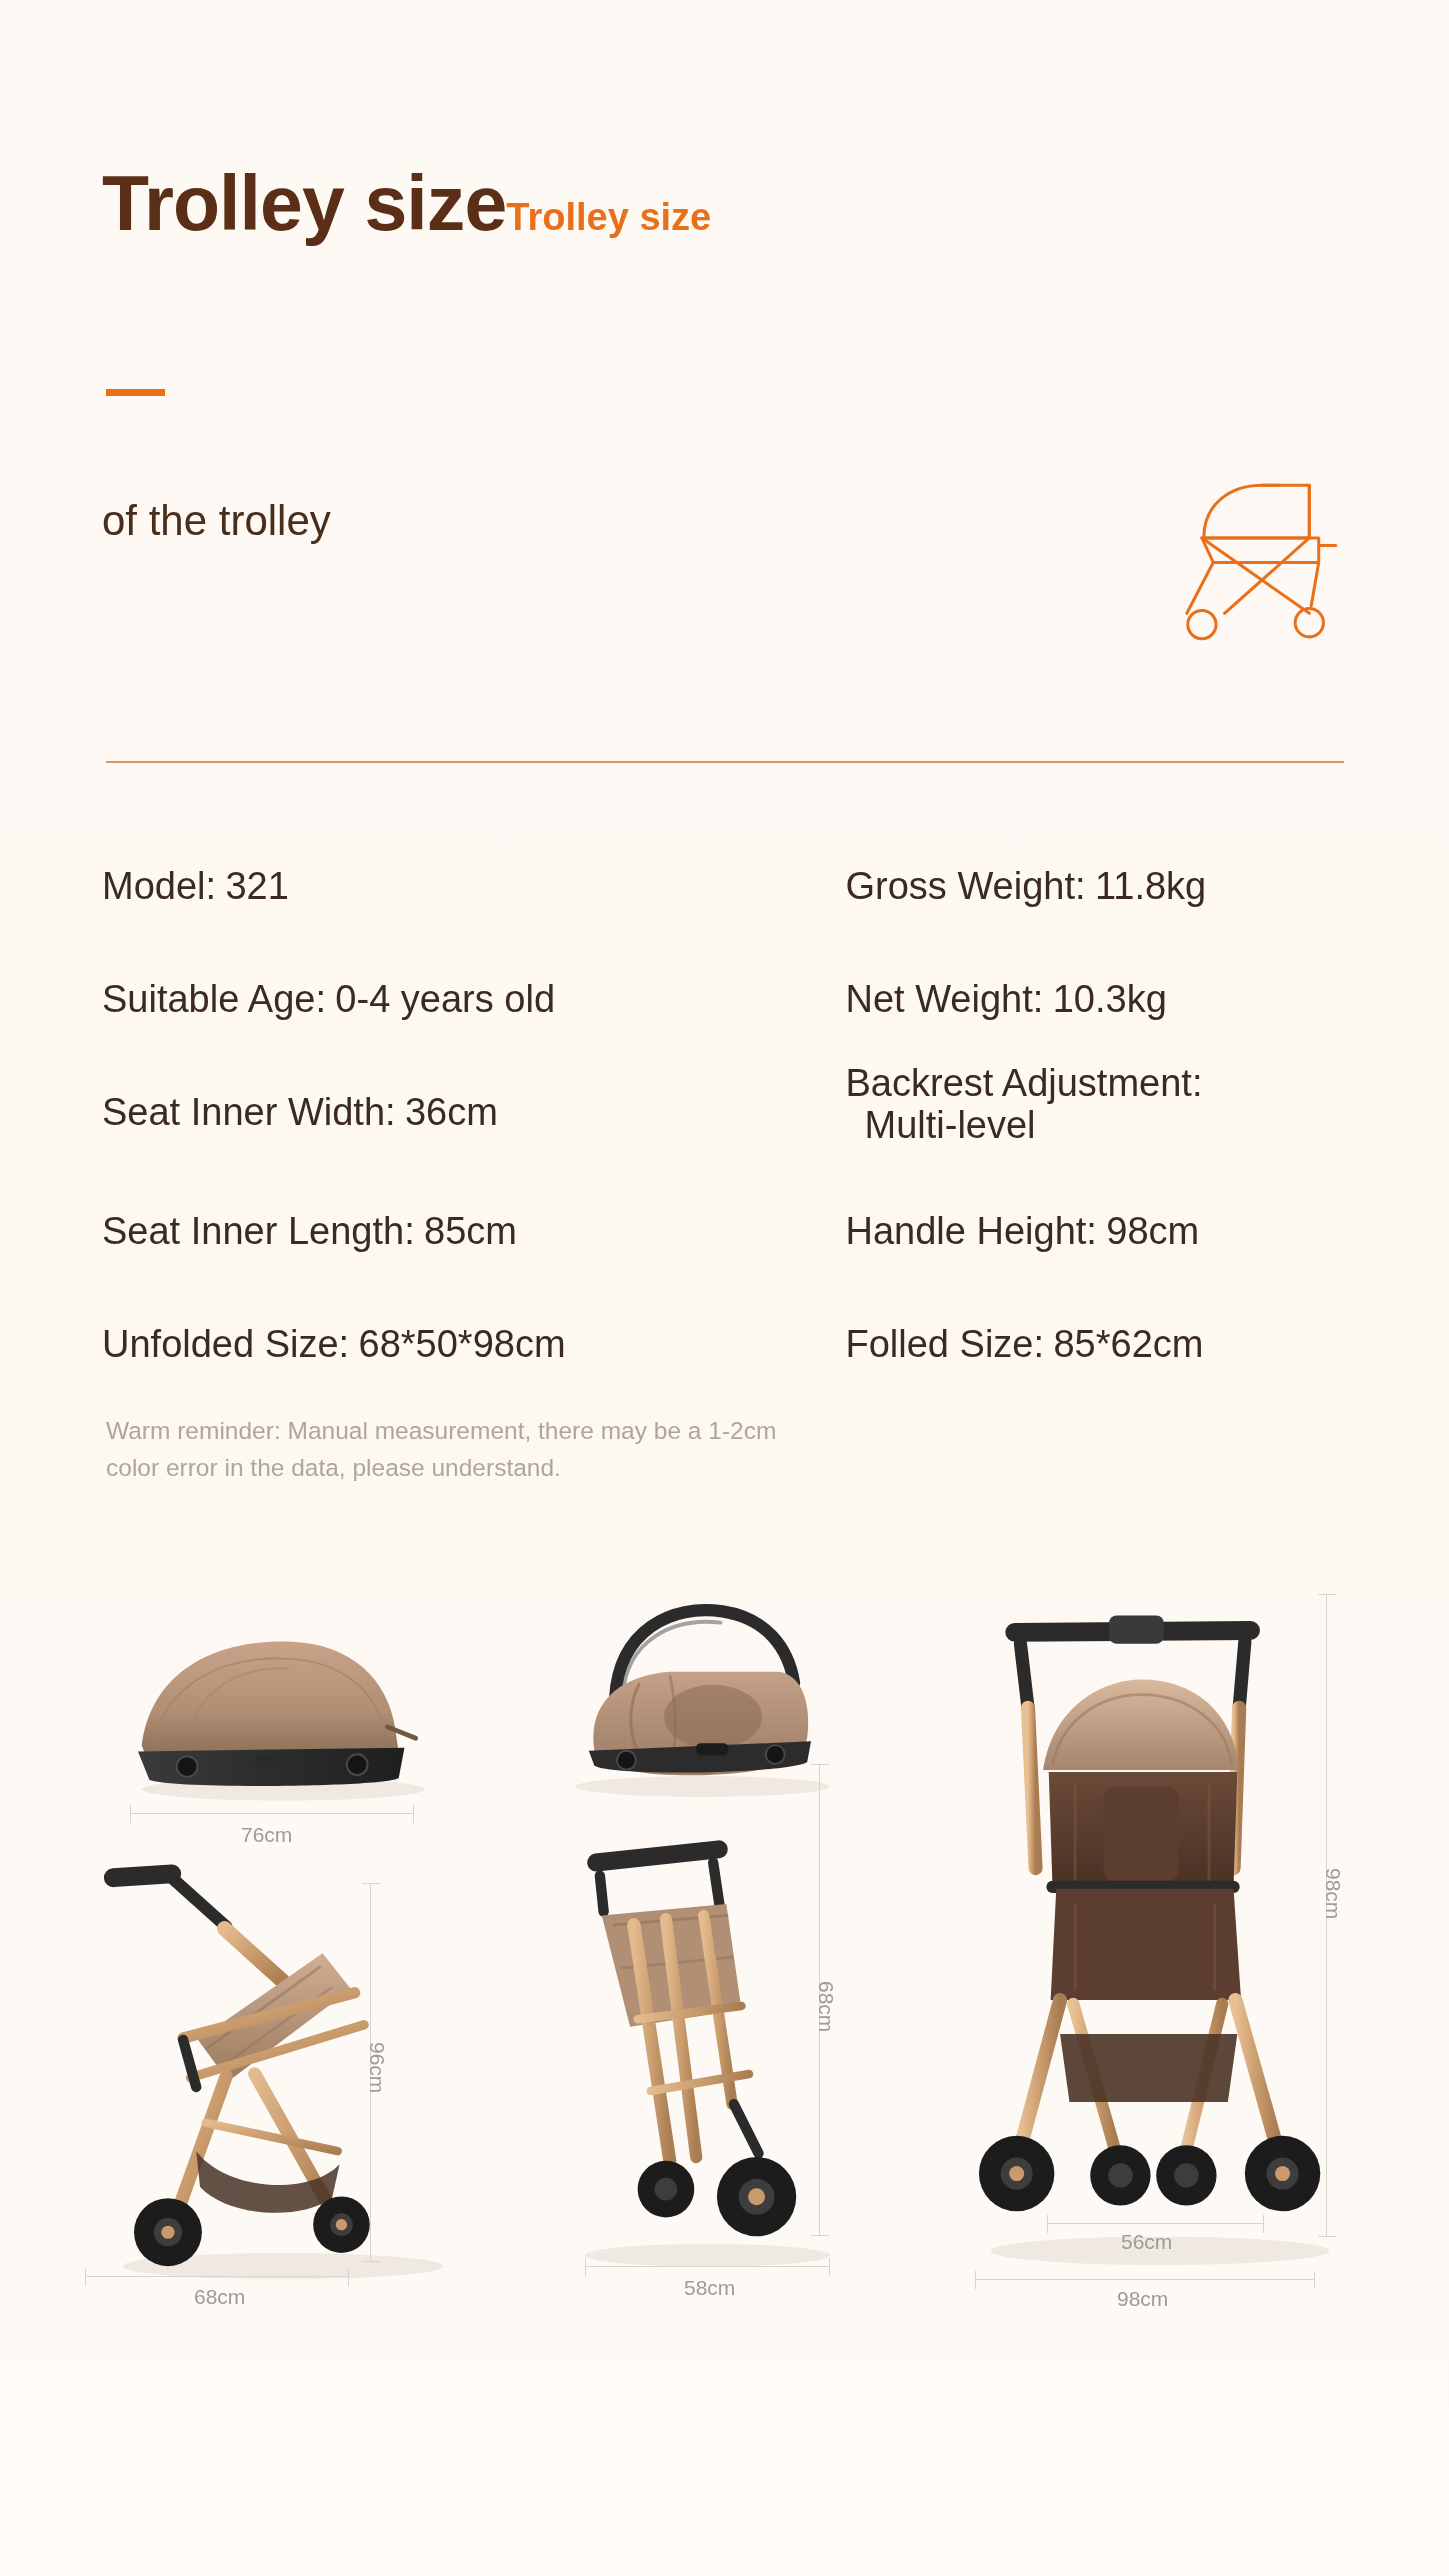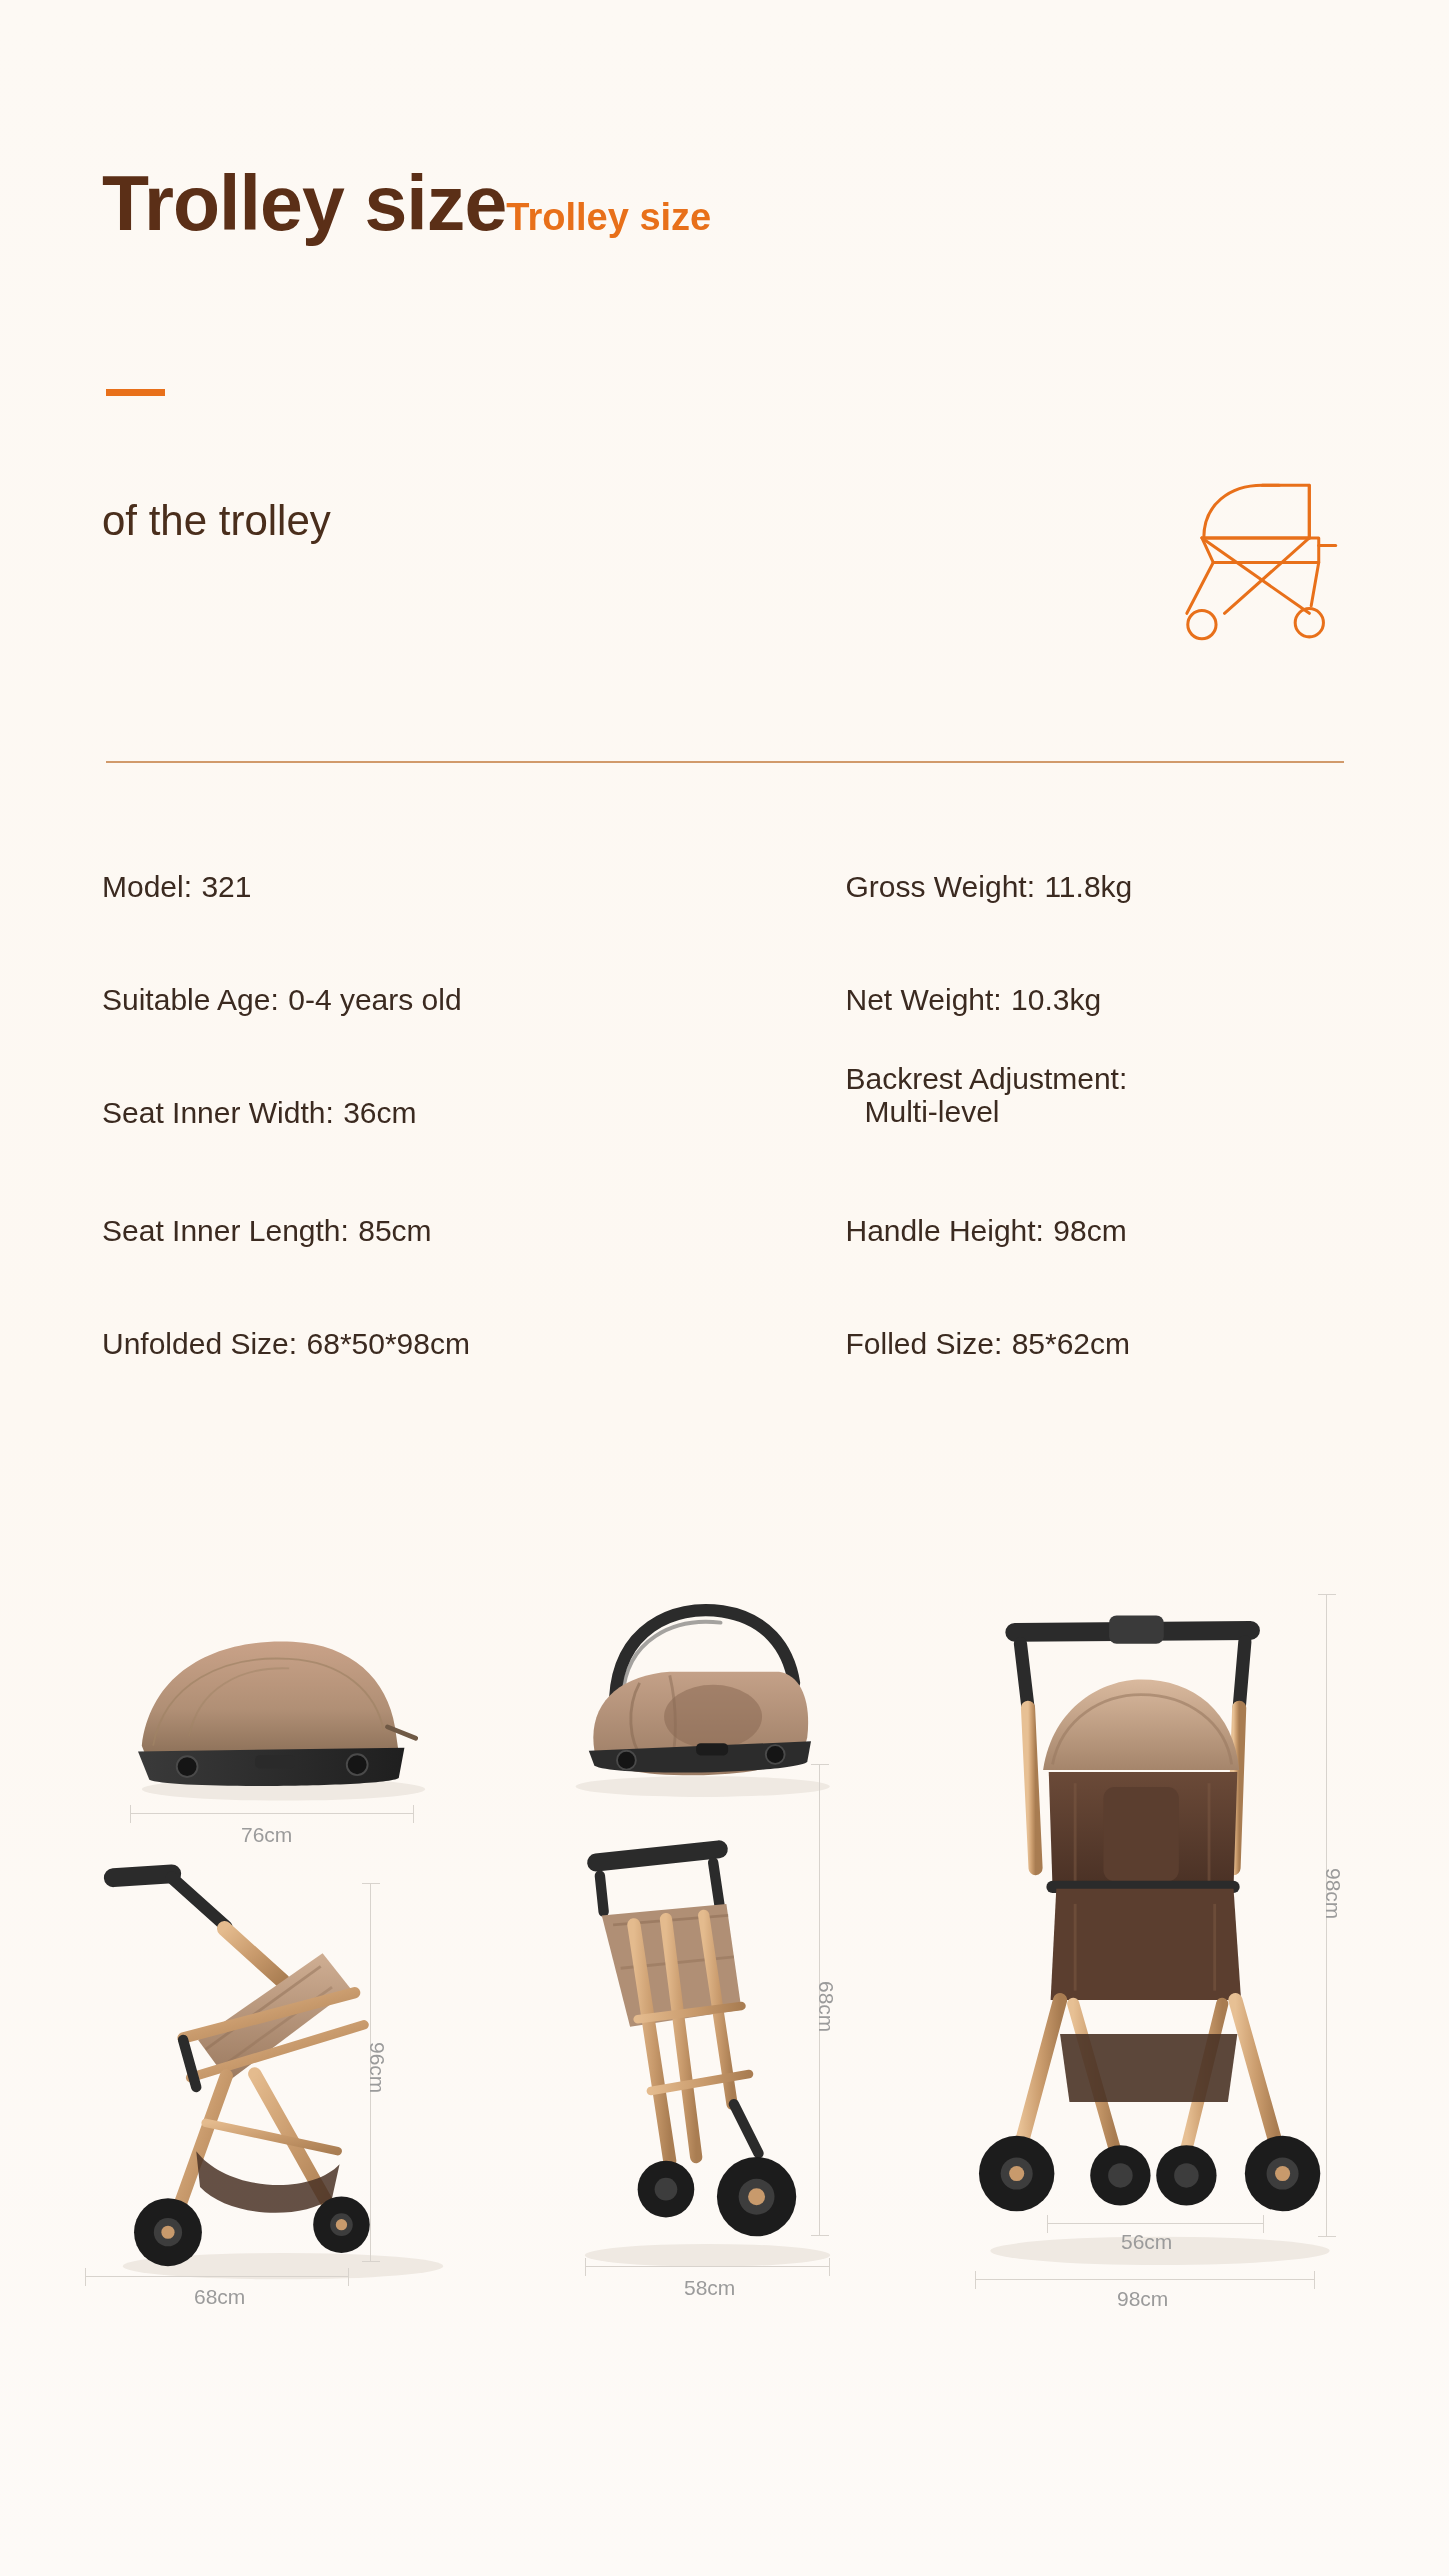--- a/index.html
+++ b/index.html
@@ -88,21 +88,21 @@
   .specs {
     position: absolute;
     left: 102px;
     top: 830px;
     width: 1255px;
     display: grid;
     grid-template-columns: 736px 519px;
     row-gap: 0px;
   }
   .spec-cell {
-    font-size: 30px;
+    font-size: 38px;
     color: #3b2a20;
     height: 113px;
     display: flex;
     align-items: center;
     white-space: nowrap;
   }
   .spec-cell .k { margin-right: 9.4px; }
   .spec-cell.col2 { padding-left: 7.5px; }
   .spec-cell.stacked {
     display: block;
@@ -253,20 +253,24 @@
     <div class="spec-cell">
       <span class="k">Unfolded Size:</span>
       <span class="v">68*50*98cm</span>
     </div>
     <div class="spec-cell col2">
       <span class="k">Folled Size:</span>
       <span class="v">85*62cm</span>
     </div>
   </div>
 
+  <div class="reminder">
+    <div>Warm reminder: Manual measurement, there may be a 1-2cm</div>
+    <div>color error in the data, please understand.</div>
+  </div>
 
   <div class="photos">
 
     <div class="ph" style="left:104px; top:38px; width:359px; height:208px;">
       <svg viewBox="0 0 380 220" width="359" height="208">
         <defs>
           <linearGradient id="hoodA" x1="0" y1="0" x2="0" y2="1">
             <stop offset="0%" stop-color="#c9a288"></stop>
             <stop offset="60%" stop-color="#b08f75"></stop>
             <stop offset="100%" stop-color="#8d7159"></stop>

